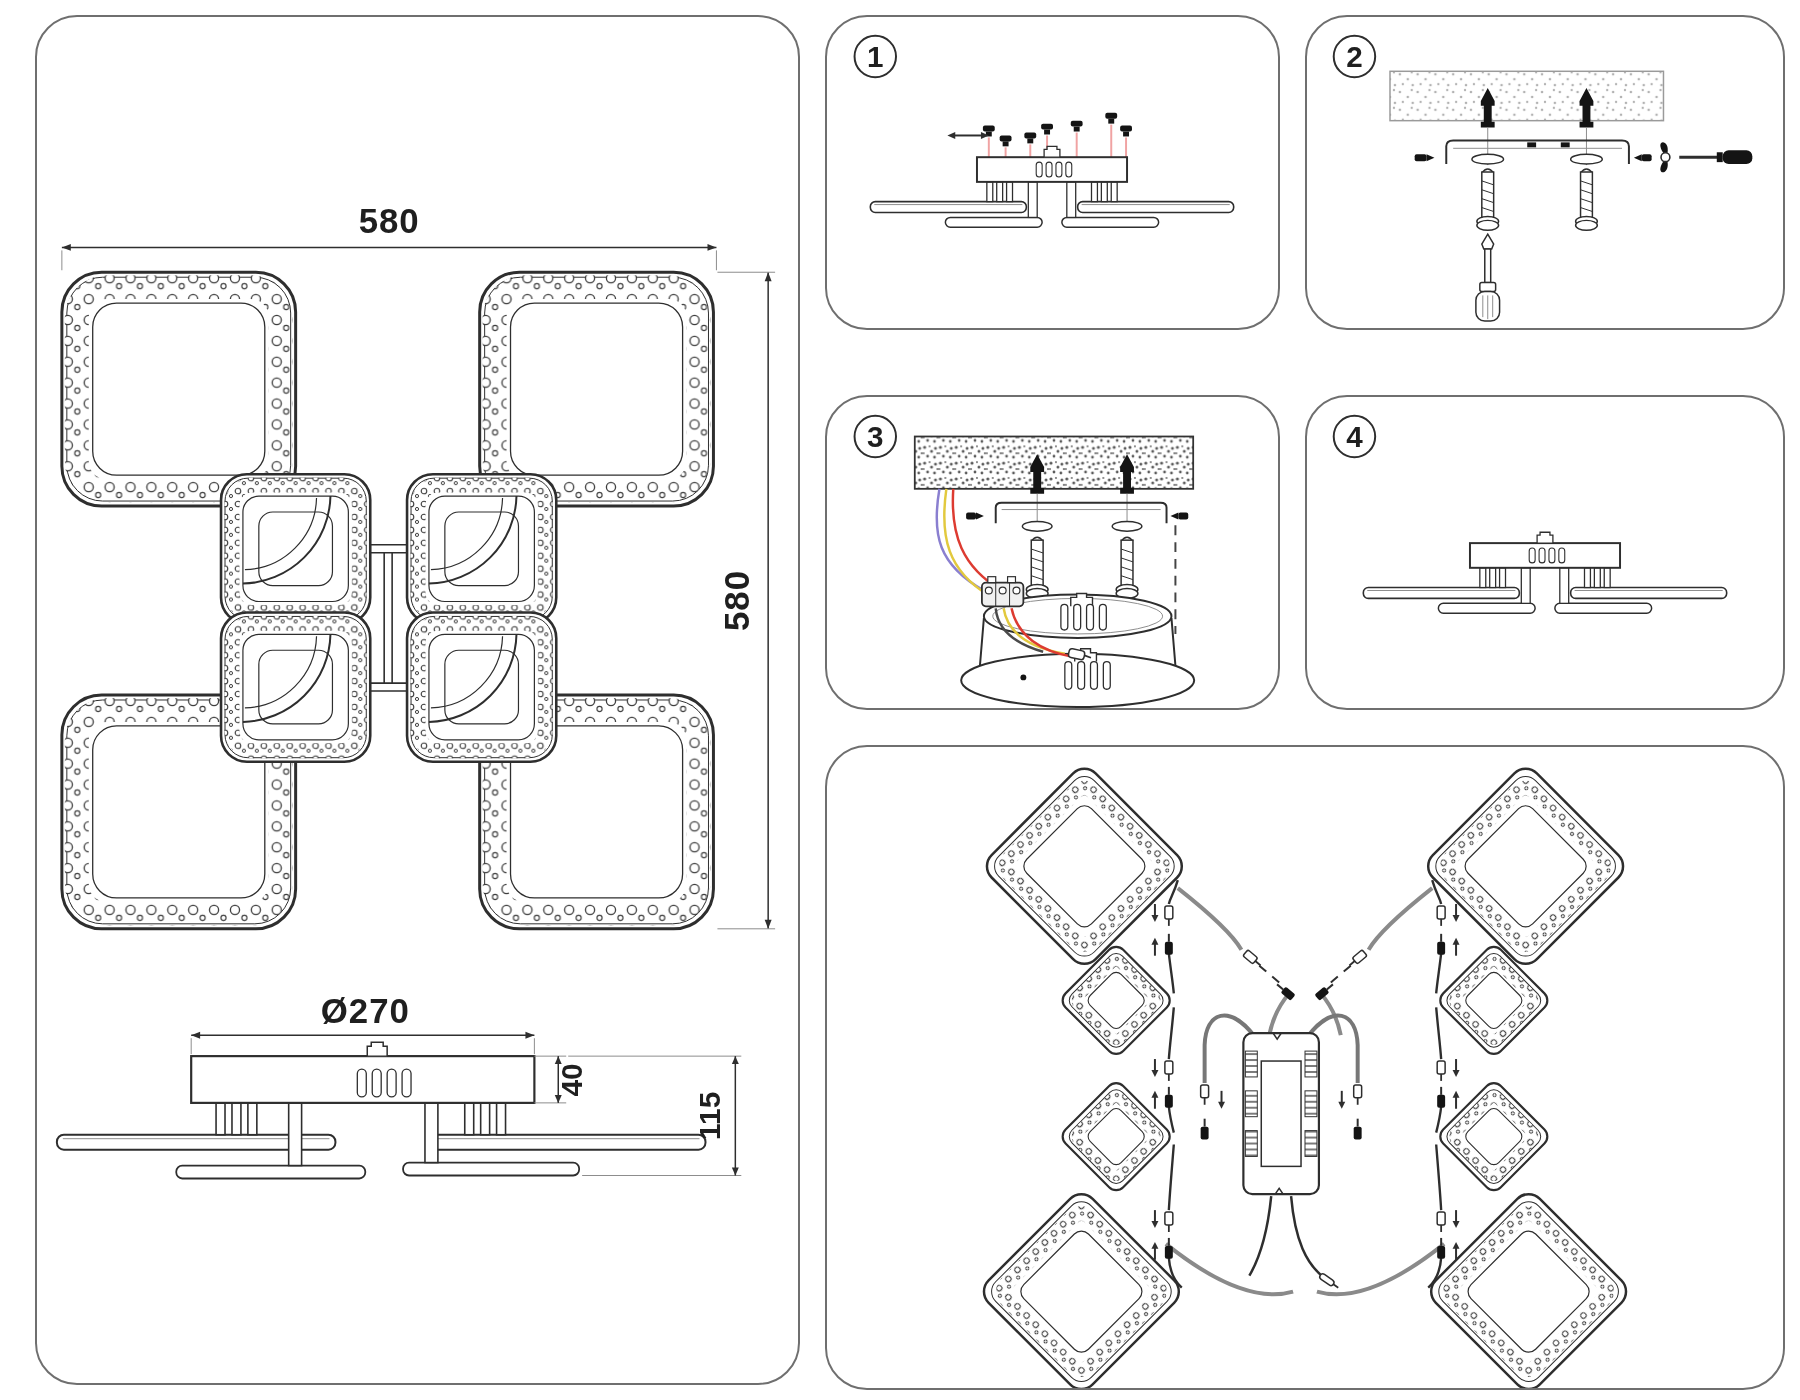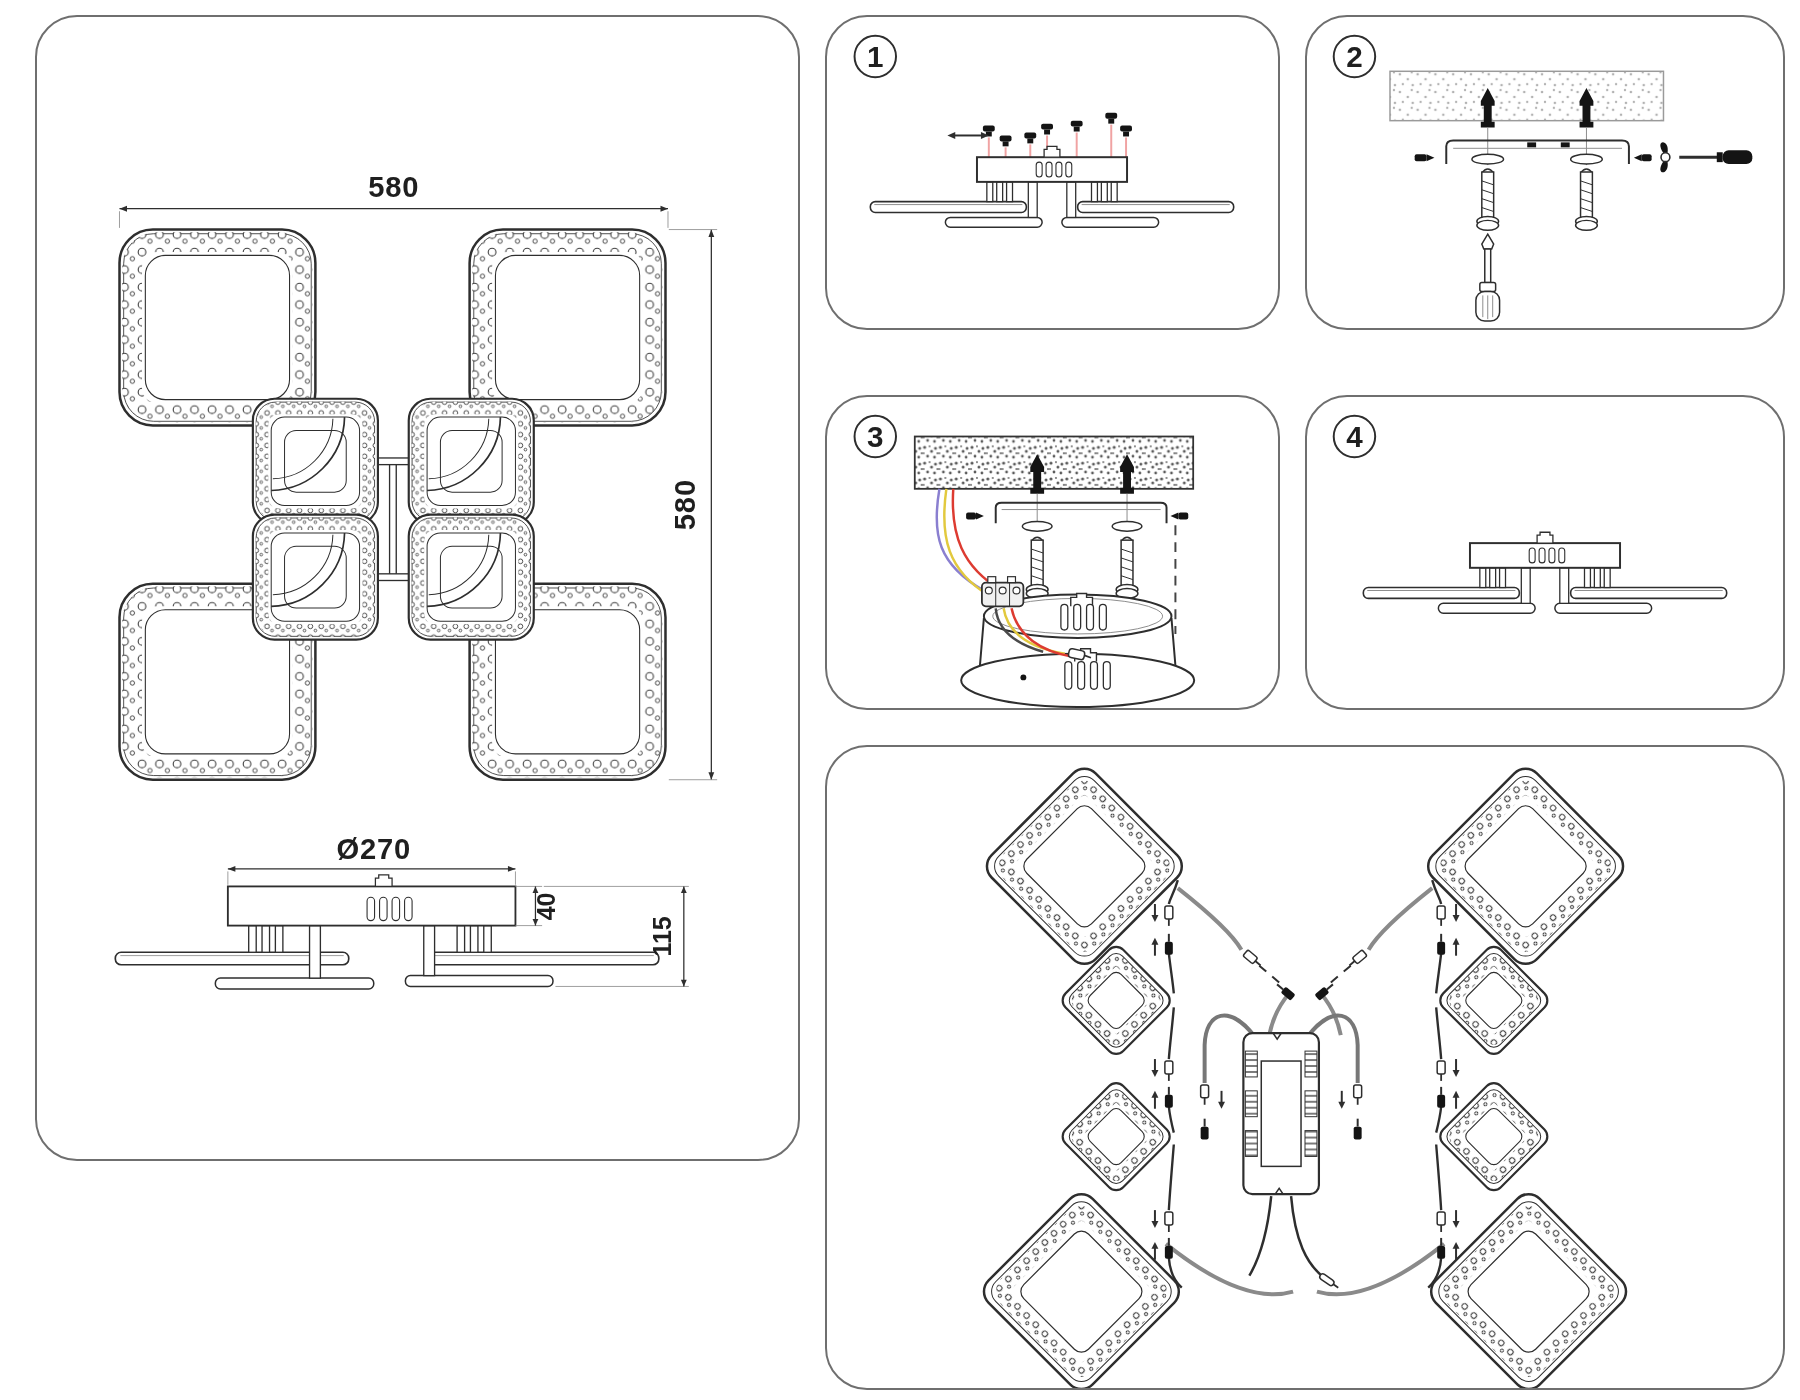--- a/index.html
+++ b/index.html
@@ -1,20 +1,20 @@
 <!DOCTYPE html>
 <html><head>
 <meta charset="utf-8">
 <style>
   html,body{margin:0;padding:0;background:#ffffff;}
   .sheet{position:relative;width:1800px;height:1400px;background:#ffffff;overflow:hidden;
          font-family:"Liberation Sans",sans-serif;}
   .panel{position:absolute;border:2px solid #6f6f6f;border-radius:42px;background:#fff;box-sizing:border-box;}
   .panel svg{display:block;width:100%;height:100%;}
-  #lp{left:35px;top:15px;width:765px;height:1146px;}
+  #lp{left:35px;top:15px;width:765px;height:1370px;}
   #p1{left:825px;top:15px;width:455px;height:315px;}
   #p2{left:1305px;top:15px;width:480px;height:315px;}
   #p3{left:825px;top:395px;width:455px;height:315px;}
   #p4{left:1305px;top:395px;width:480px;height:315px;}
   #pb{left:825px;top:745px;width:960px;height:645px;}
   text{font-family:"Liberation Sans",sans-serif;fill:#1f1f1f;}
   .dim{font-size:35px;font-weight:bold;letter-spacing:1px;}
   .dimS{font-size:30px;font-weight:bold;}
   .stepnum{font-size:30px;font-weight:600;}
   .ln{stroke:#2e2e2e;fill:none;}

